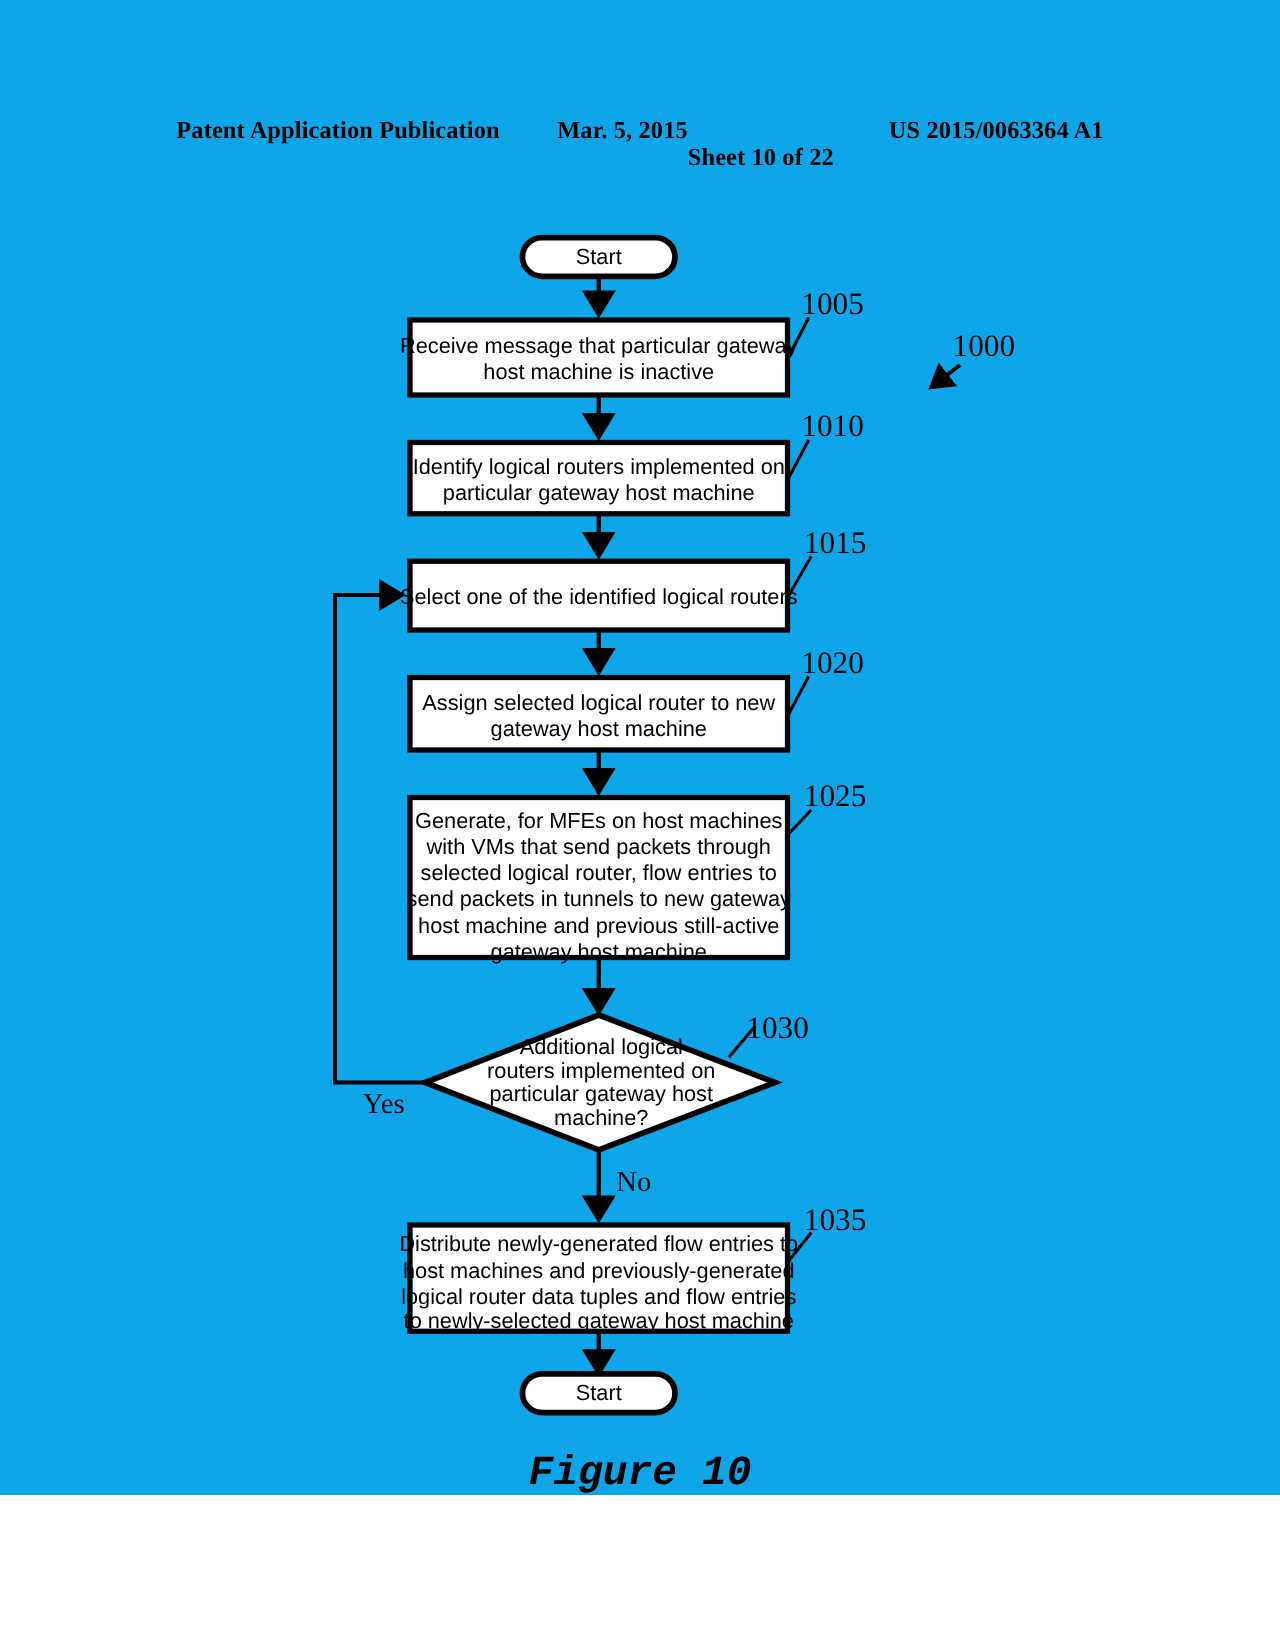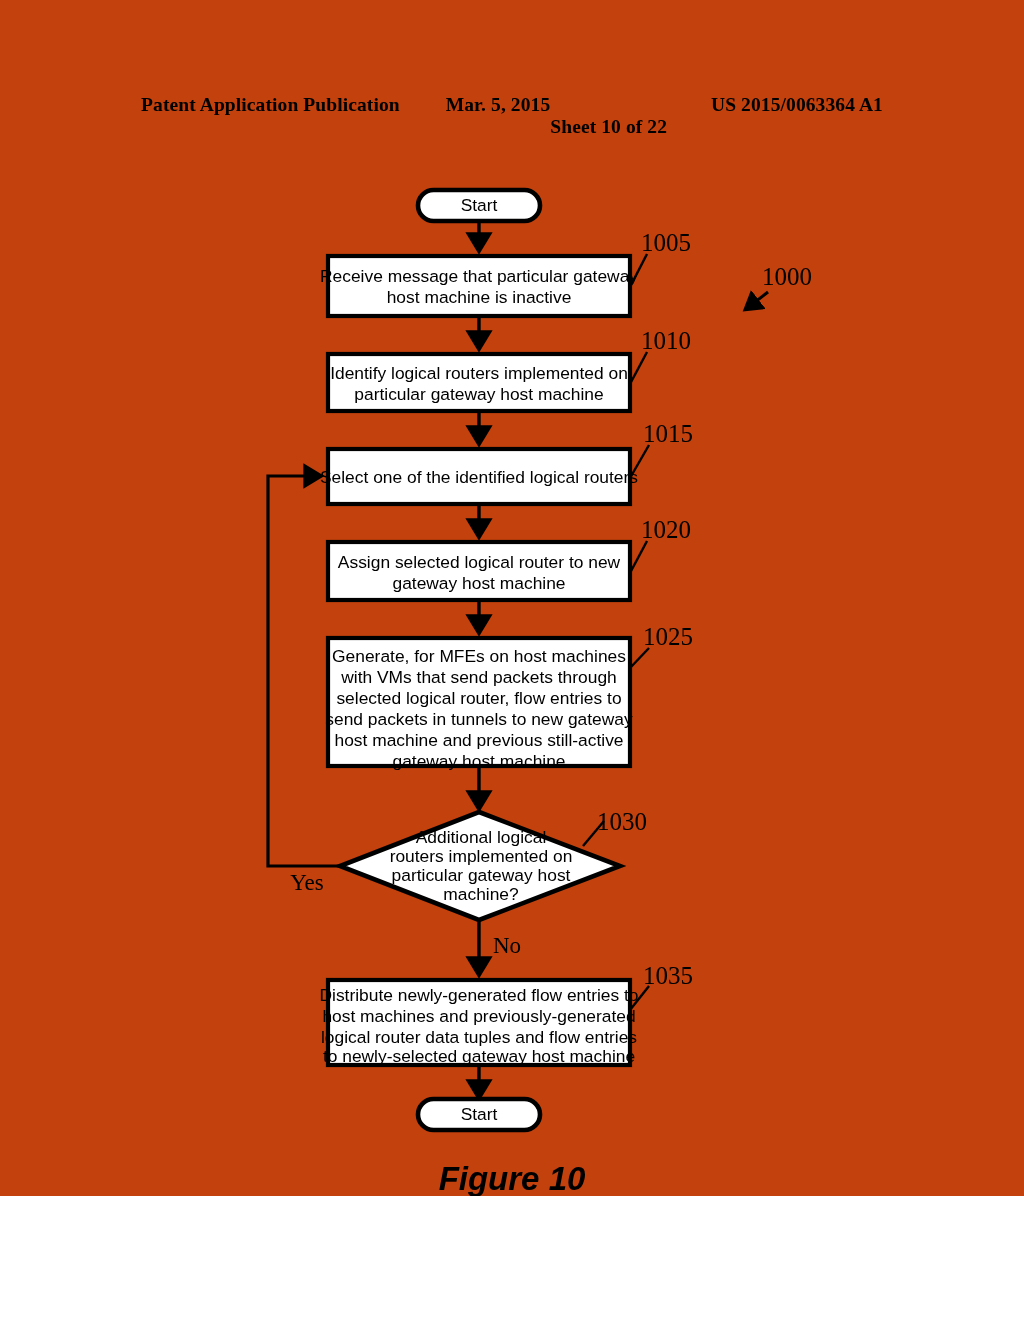--- a/index.html
+++ b/index.html
@@ -5,21 +5,21 @@
 <style>
   html, body {
     margin: 0;
     padding: 0;
     background: #ffffff;
   }
   #page {
     position: relative;
     width: 1024px;
     height: 1196px;
-    background: #c2410c;
+    background: #0ea5e9;
     overflow: hidden;
     font-family: "Liberation Serif", serif;
   }
 
   
   #page-header {
     position: absolute;
     top: 88px;
     left: 0;
     width: 1024px;
@@ -39,21 +39,21 @@
   #page-header .hdr-sheet { margin-right: 44px; margin-top: 44px; }
   #page-header .hdr-pat   { margin-right: 0; text-align: center; }
 
   
   #figure-caption {
     position: absolute;
     left: 0;
     top: 1160px;
     width: 1024px;
     text-align: center;
-    font-family: Liberation Sans, sans-serif;
+    font-family: Liberation Mono, monospace;
     font-weight: bold;
     font-style: italic;
     font-size: 33px;
     color: #000000;
   }
 
   
   #flow-svg {
     position: absolute;
     left: 0;

